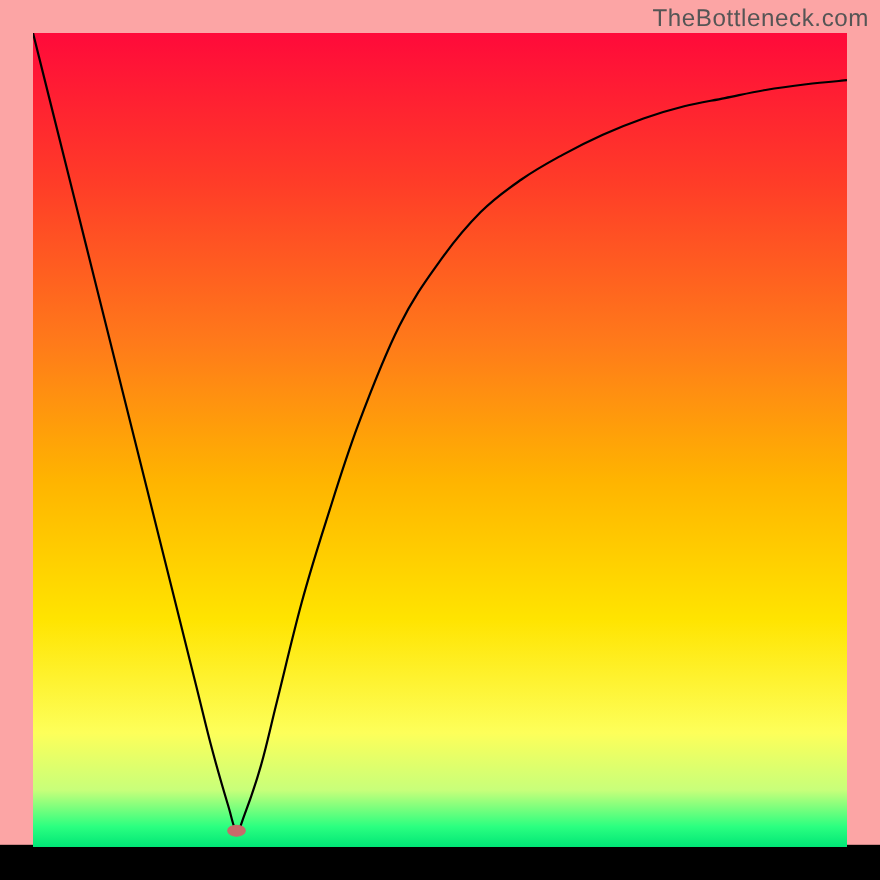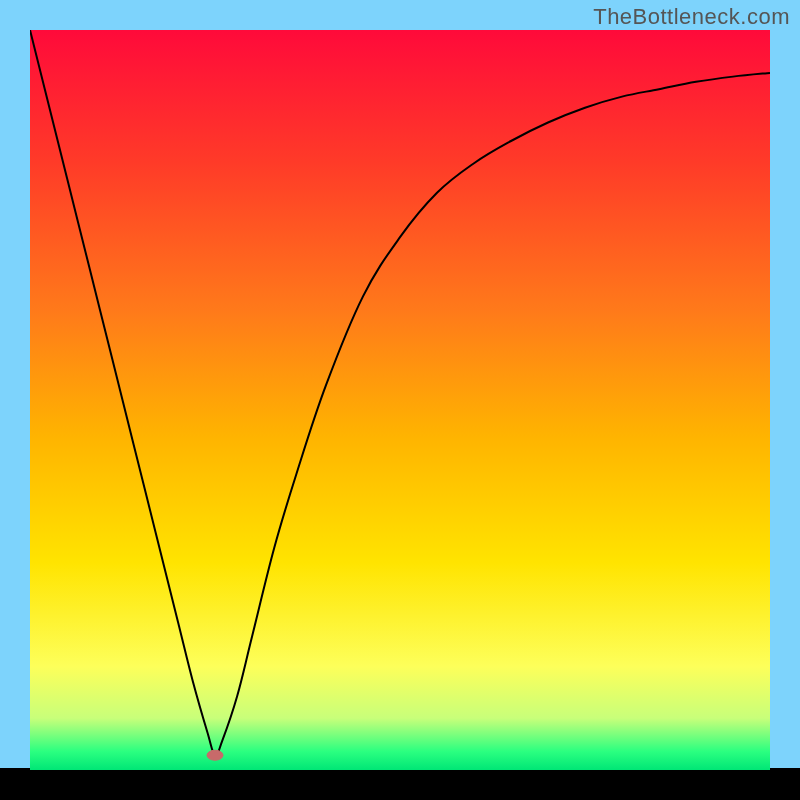--- a/index.html
+++ b/index.html
@@ -8,21 +8,21 @@
     width: 800px;
     height: 800px;
     overflow: hidden;
     background: #000;
     font-family: Arial, Helvetica, sans-serif;
   }
   .frame {
     position: relative;
     width: 800px;
     height: 768px;
-    background: #7dd3fc;
+    background: #fca5a5;
   }
   .watermark {
     position: absolute;
     top: 4px;
     right: 10px;
     color: #555;
     font-size: 22px;
     font-weight: 500;
     letter-spacing: 0.5px;
     user-select: none;

